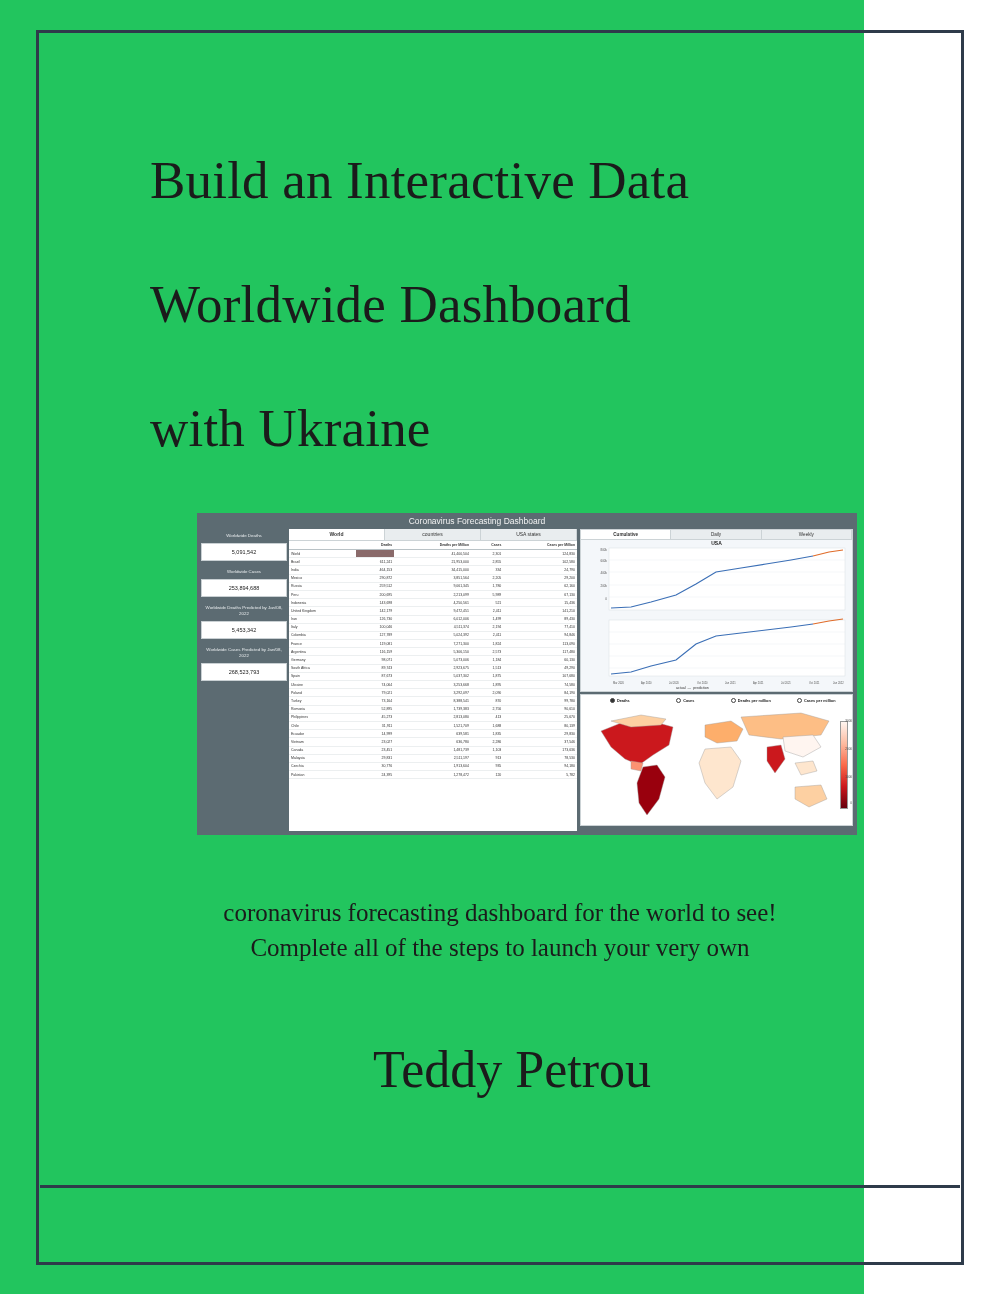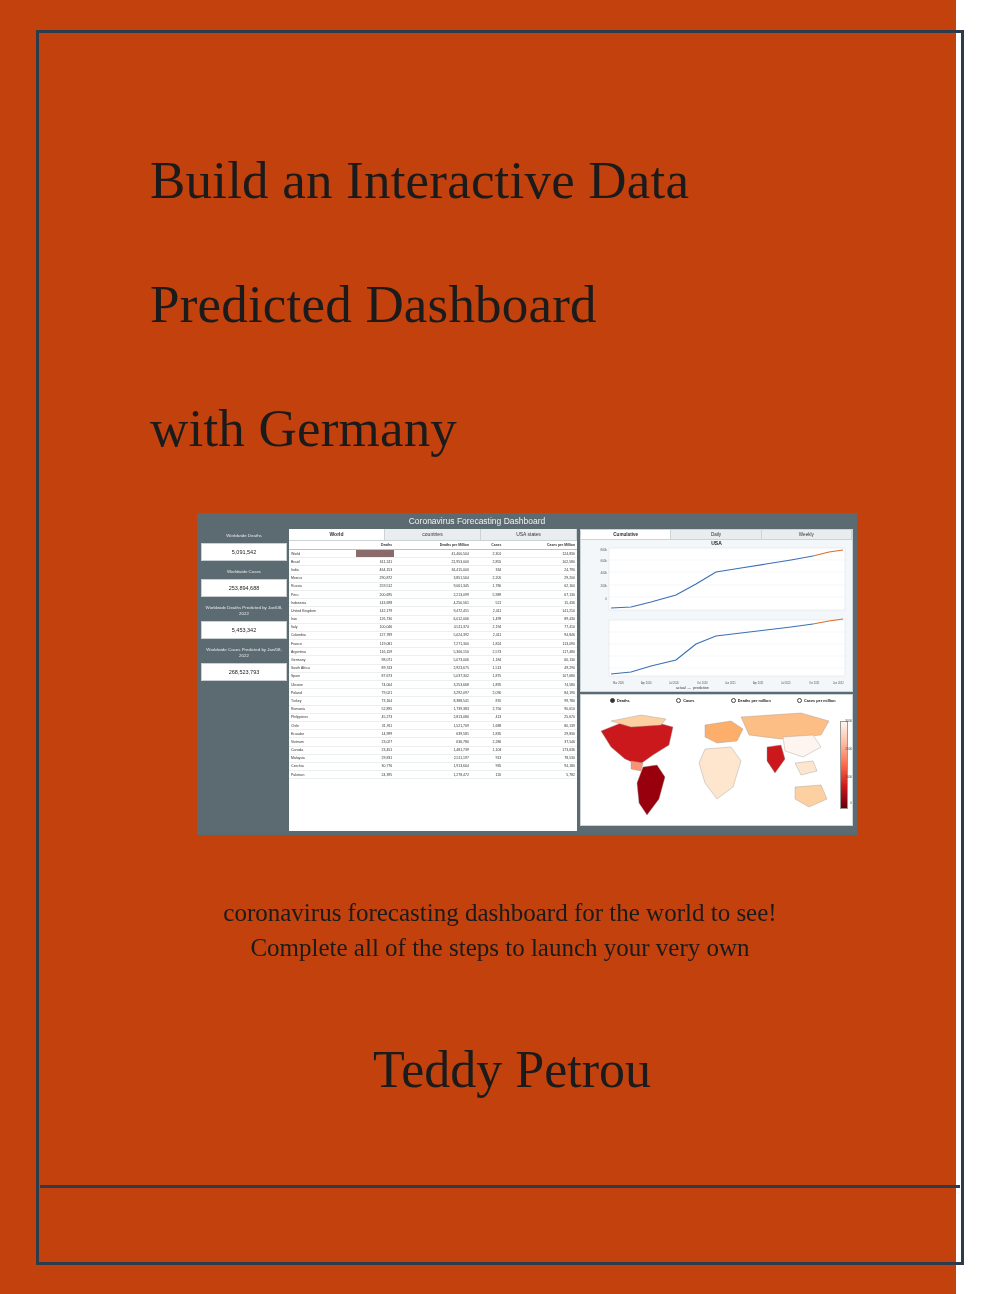--- a/index.html
+++ b/index.html
@@ -10,23 +10,23 @@
   body {
     width: 1000px;
     height: 1294px;
     font-family: "Liberation Serif", serif;
     overflow: hidden;
     position: relative;
   }
   .page {
     position: absolute;
     left: 0; top: 0;
-    width: 956px;
+    width: 864px;
     height: 1294px;
-    background: #c2410c;
+    background: #22c55e;
   }
   
   .frame-outer {
     position: absolute;
     left: 36px;
     top: 30px;
     width: 928px;
     height: 1235px;
     border: 3px solid #2e3b4a;
     box-sizing: border-box;
@@ -284,22 +284,22 @@
 </style>
 </head>
 <body>
 
 <div class="page">
   <div class="frame-outer"></div>
   <div class="frame-inner-line"></div>
 
   <div class="title-block">
     <div class="title-line">Build an Interactive Data</div>
-    <div class="title-line">Predicted Dashboard</div>
-    <div class="title-line">with Germany</div>
+    <div class="title-line">Worldwide Dashboard</div>
+    <div class="title-line">with Ukraine</div>
   </div>
 
   <div class="dash">
     <div class="dash-title">Coronavirus Forecasting Dashboard</div>
     <div class="dash-title2">Data updated through November 13, 2021</div>
 
     <div class="metrics">
       <div class="metric-label">Worldwide Deaths</div>
       <div class="metric-value">5,091,542</div>
       <div class="metric-label">Worldwide Cases</div>

